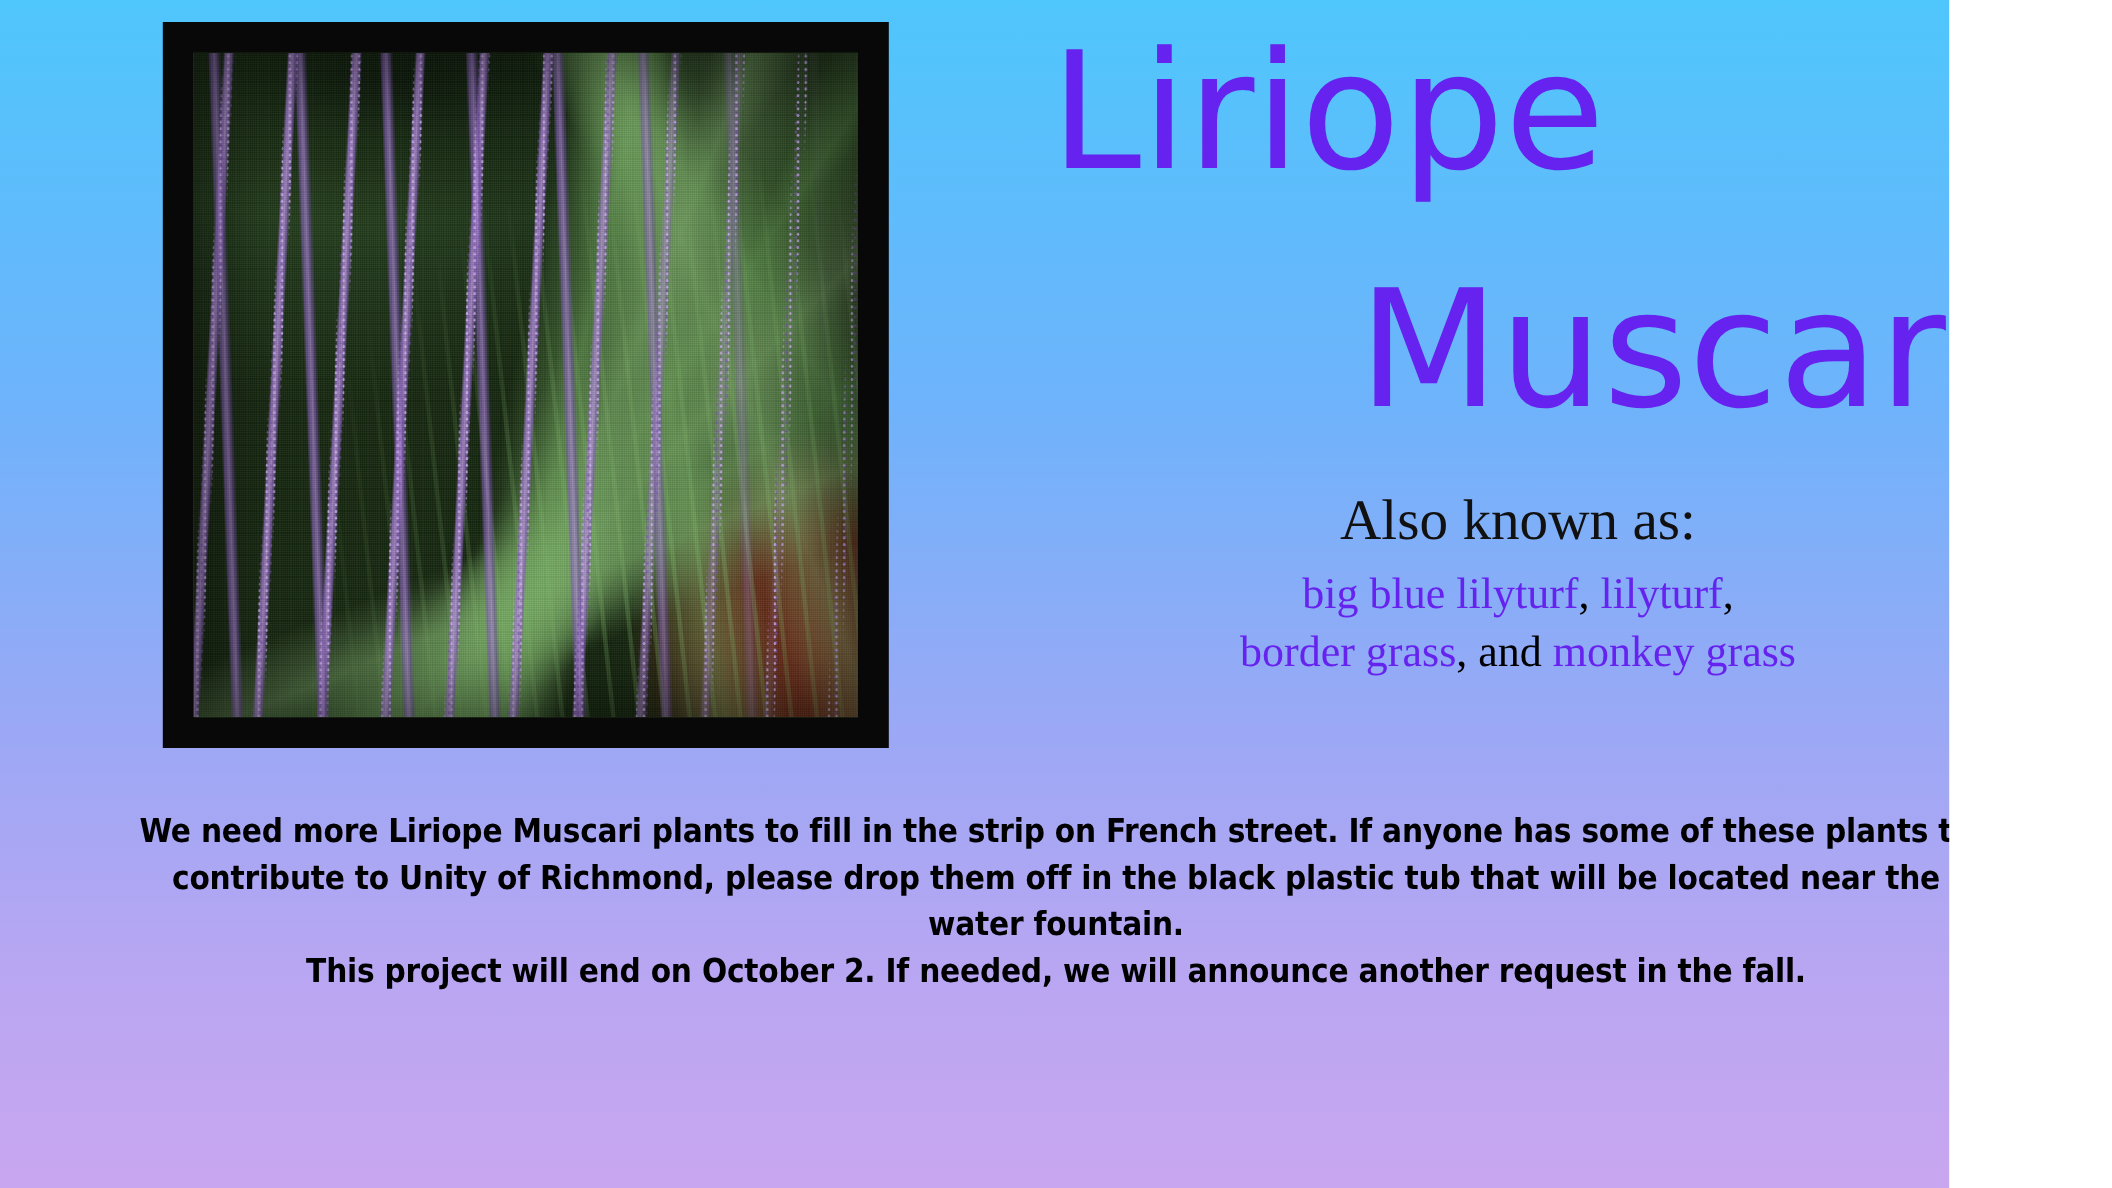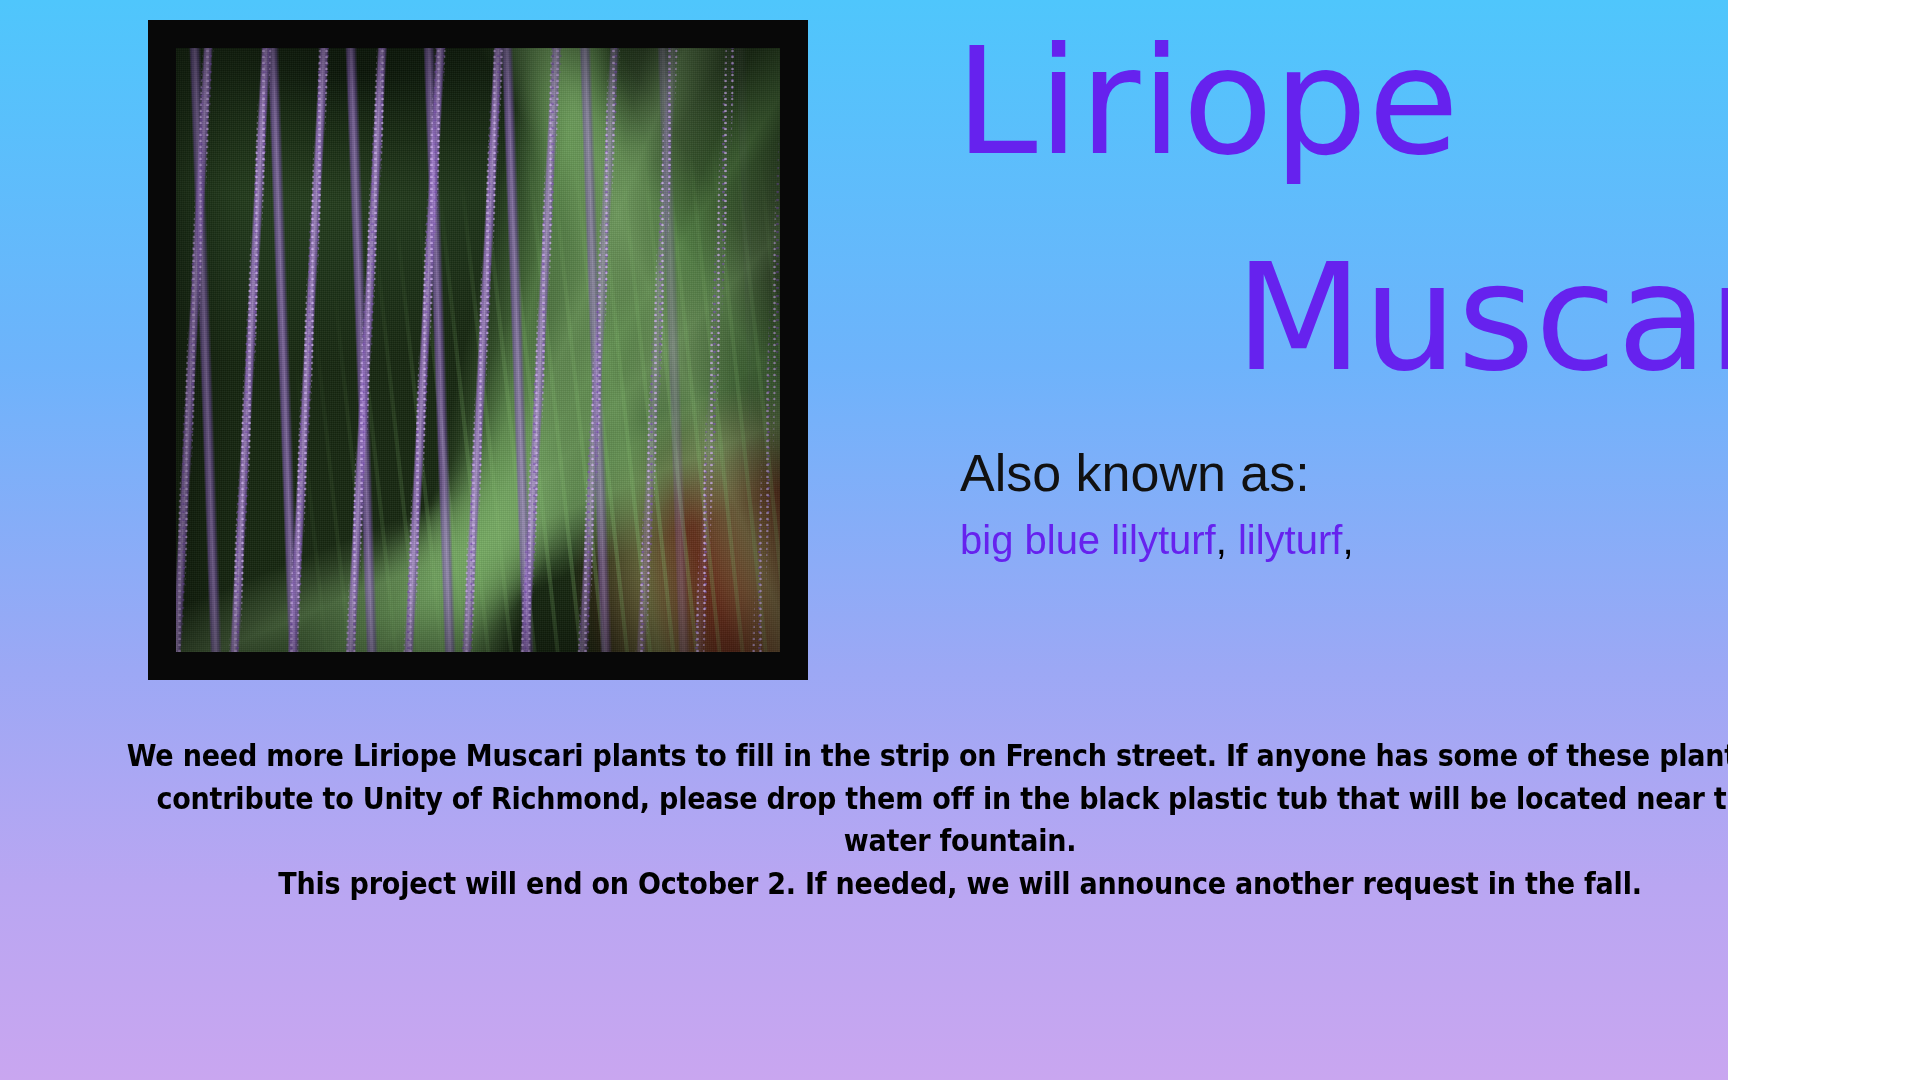--- a/index.html
+++ b/index.html
@@ -13,20 +13,21 @@
     overflow: hidden;
     font-family: "DejaVu Sans", sans-serif;
   }
 
   #poster {
     position: relative;
     width: 1728px;
     height: 1080px;
     background: linear-gradient(to bottom, #4FC6FC 0%, #6EB3FB 34%, #9CA8F5 62%, #B9A6F2 82%, #C9A6F0 100%);
     overflow: hidden;
+    padding-left: 44px;
   }
 
   
   #photo-frame {
     position: absolute;
     left: 148px;
     top: 20px;
     width: 660px;
     height: 660px;
     background: #080808;
@@ -146,22 +147,22 @@
     top: 244px;
     font-size: 148px;
   }
 
   
   #alias-block {
     position: absolute;
     left: 960px;
     top: 440px;
     width: 840px;
-    text-align: left;
-    font-family: Liberation Sans, sans-serif;
+    text-align: center;
+    font-family: Liberation Serif, serif;
     color: #000000;
     line-height: 1.30;
   }
   #alias-heading {
     font-size: 52px;
     color: #111111;
     display: block;
     margin-bottom: 6px;
   }
   .alias-row {
@@ -214,20 +215,21 @@
       <div class="ph-layer" id="ph-vignette"></div>
     </div>
   </div>
 
   <div class="title-line" id="title-line-1">Liriope</div>
   <div class="title-line" id="title-line-2">Muscari</div>
 
   <div id="alias-block">
     <span id="alias-heading">Also known as:</span>
     <span class="alias-row" id="alias-row-1"><span class="alias-name">big blue lilyturf</span><span class="alias-punct">, </span><span class="alias-name">lilyturf</span><span class="alias-punct">,</span></span>
+    <span class="alias-row" id="alias-row-2"><span class="alias-name">border grass</span><span class="alias-punct">, and </span><span class="alias-name">monkey grass</span></span>
   </div>
 
   <div id="body-block">
     <p class="body-para">We need more Liriope Muscari plants to fill in the strip on French street. If anyone has some of these plants to contribute to Unity of Richmond, please drop them off in the black plastic tub that will be located near the water fountain.</p>
     <p class="body-para">This project will end on October 2. If needed, we will announce another request in the fall.</p>
   </div>
 
 </div>
 
 </body></html>

